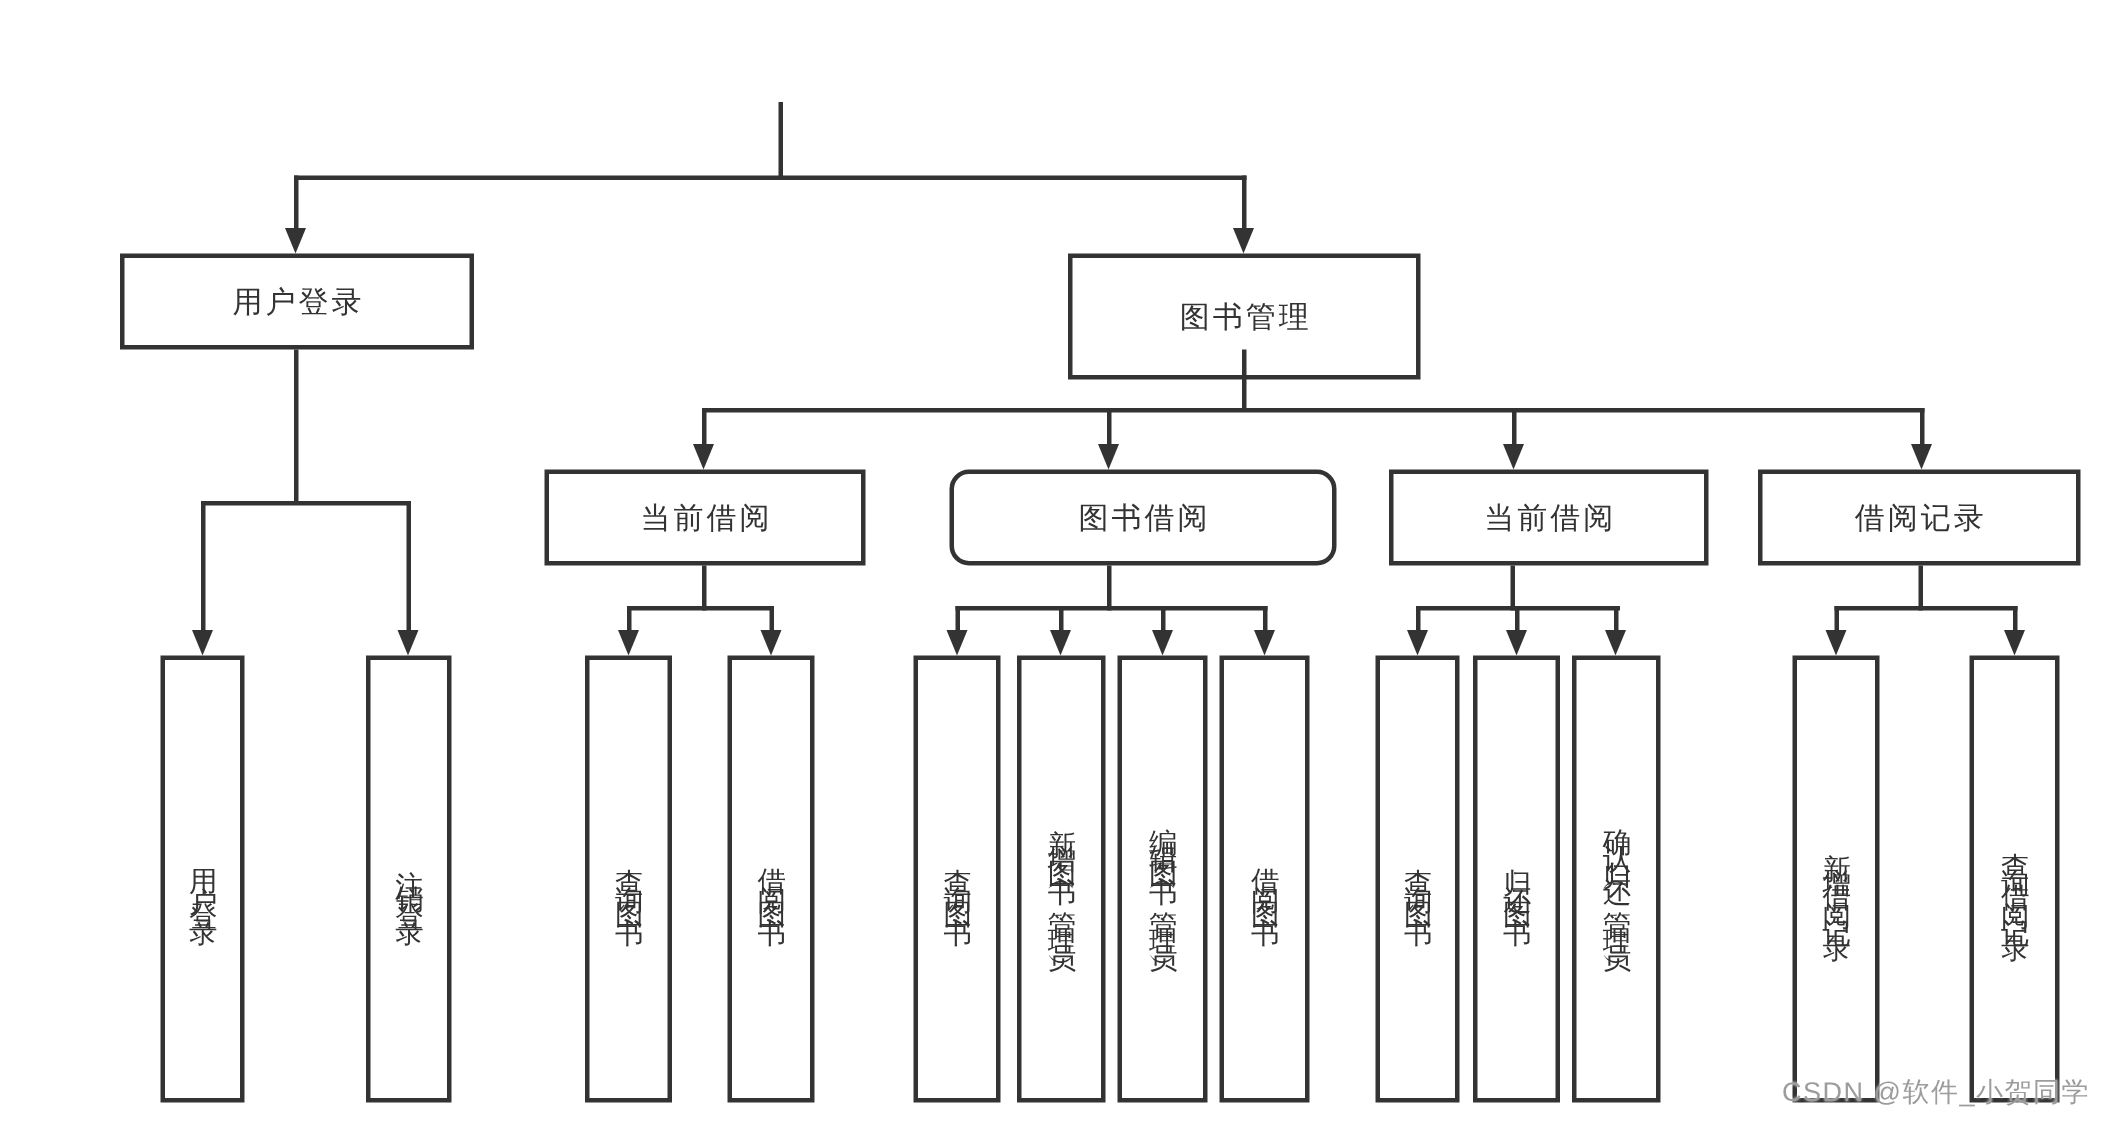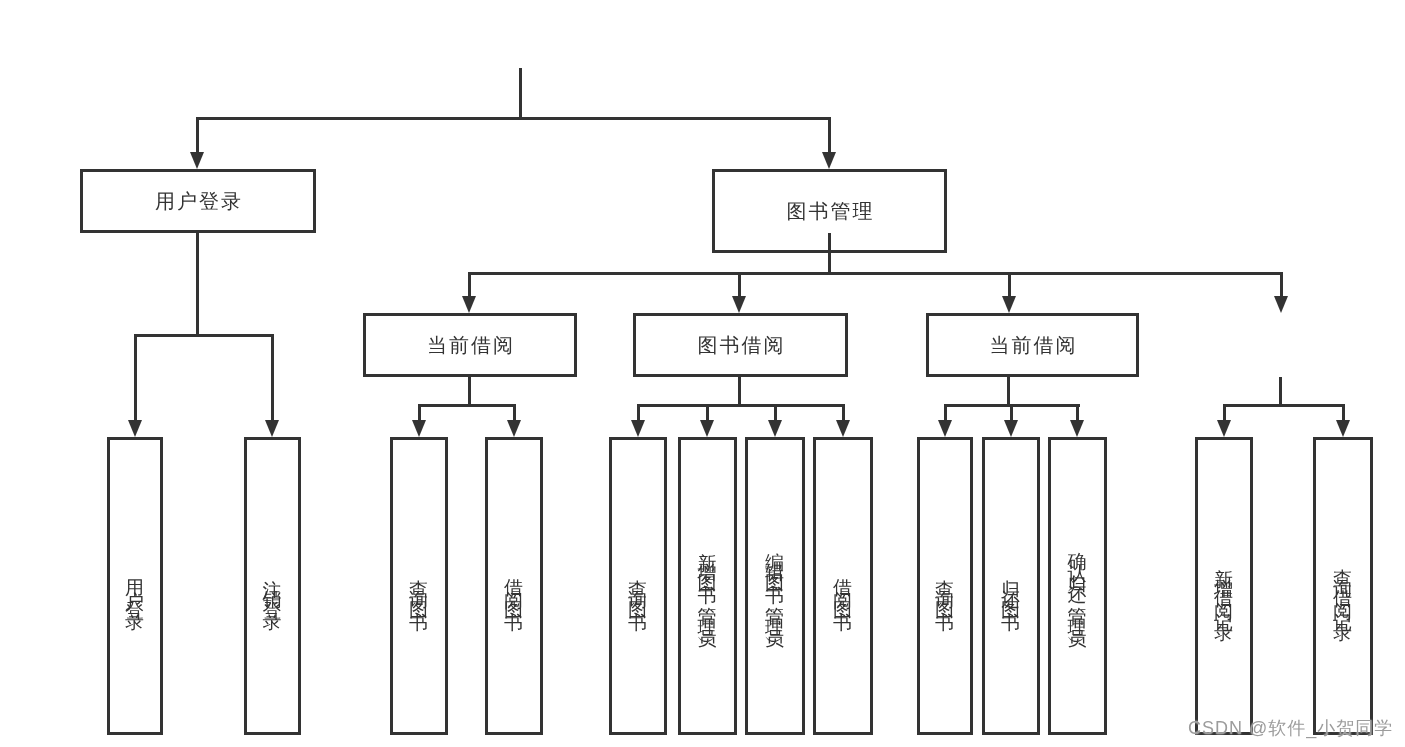--- a/index.html
+++ b/index.html
@@ -88,25 +88,28 @@
   <div class="hbox" style="left:80px; top:169px; width:236px; height:64px;">
     <span class="label">用户登录</span>
   </div>
   <div class="hbox" style="left:712px; top:169px; width:235px; height:84px;">
     <span class="label">图书管理</span>
   </div>
 
   <div class="hbox" style="left:363px; top:313px; width:214px; height:64px;">
     <span class="label">当前借阅</span>
   </div>
-  <div class="hbox" style="left:633px; top:313px; width:215px; height:64px;">
+  <div class="hbox" style="left:633px; top:313px; width:258px; height:64px;border-radius:13px;">
     <span class="label">图书借阅</span>
   </div>
   <div class="hbox" style="left:902px; top:313px; width:213px; height:64px;margin-left:24px;">
     <span class="label">当前借阅</span>
+  </div>
+  <div class="hbox" style="left:1172px; top:313px; width:215px; height:64px;">
+    <span class="label">借阅记录</span>
   </div>
 
   <div class="vbox" style="left:107px; width:56px;">
     <span class="vlabel">用户登录</span>
   </div>
   <div class="vbox" style="left:244px; width:57px;">
     <span class="vlabel">注销登录</span>
   </div>
 
   <div class="vbox" style="left:390px; width:58px;">

